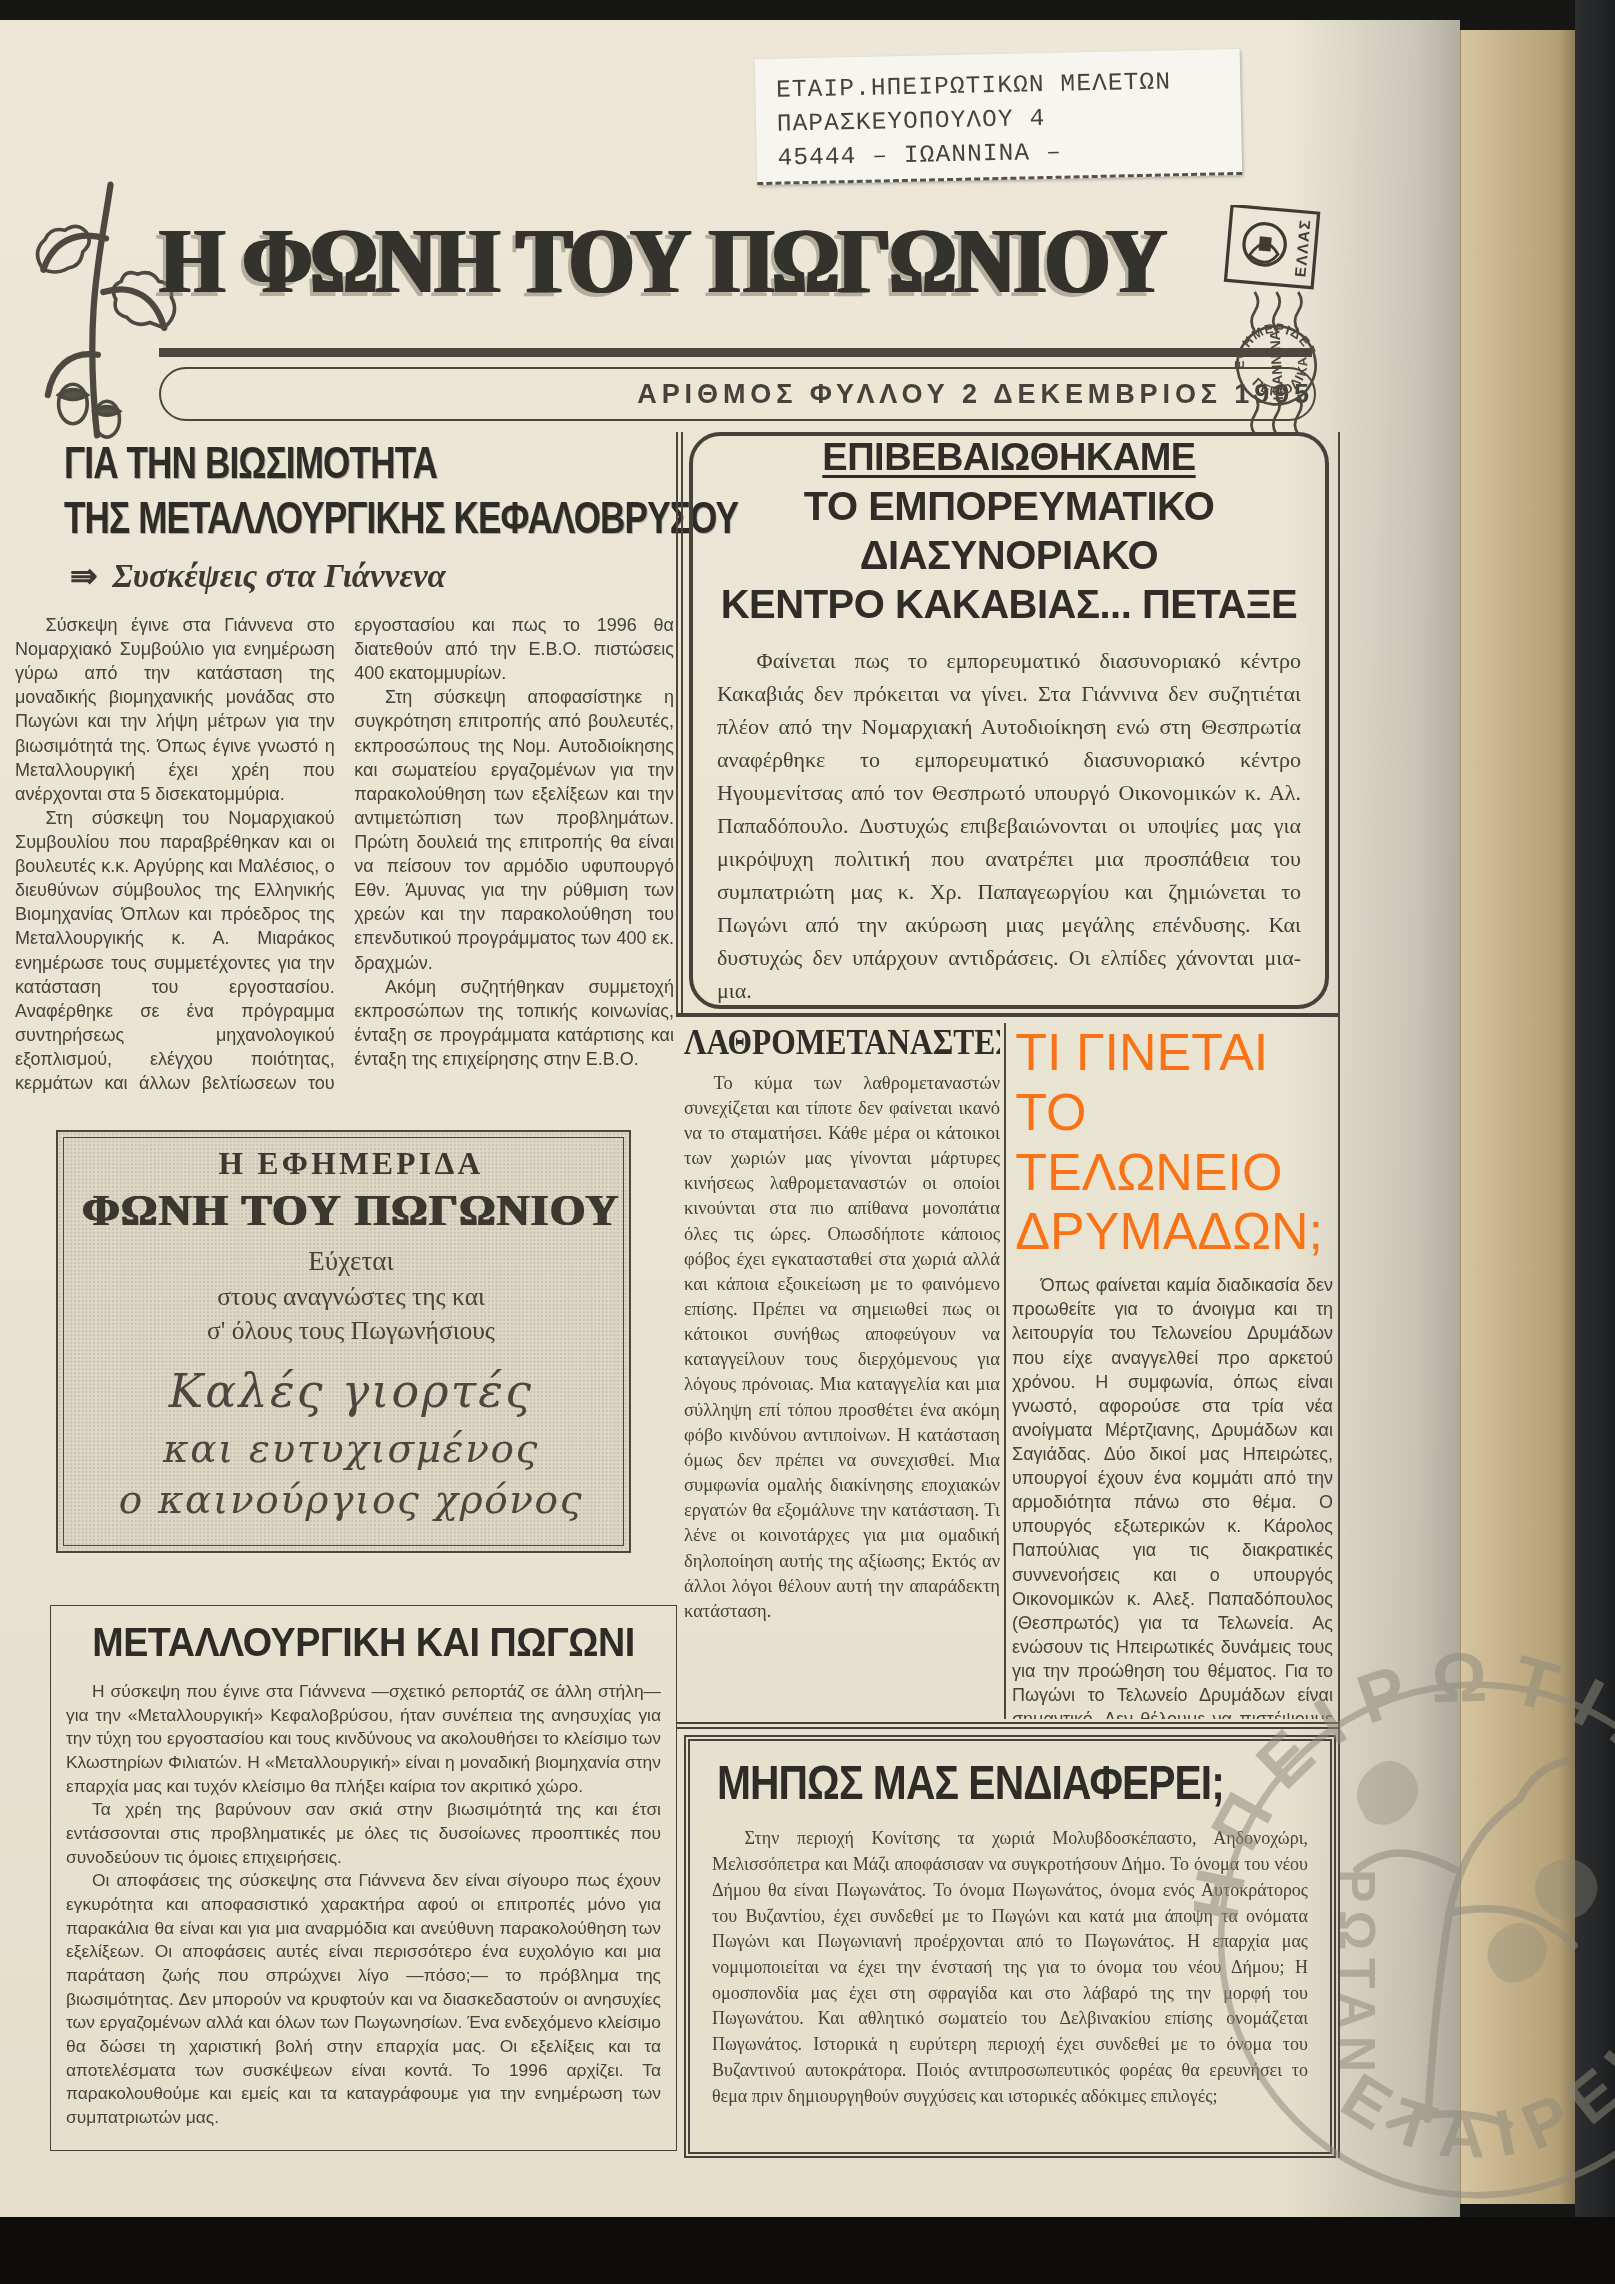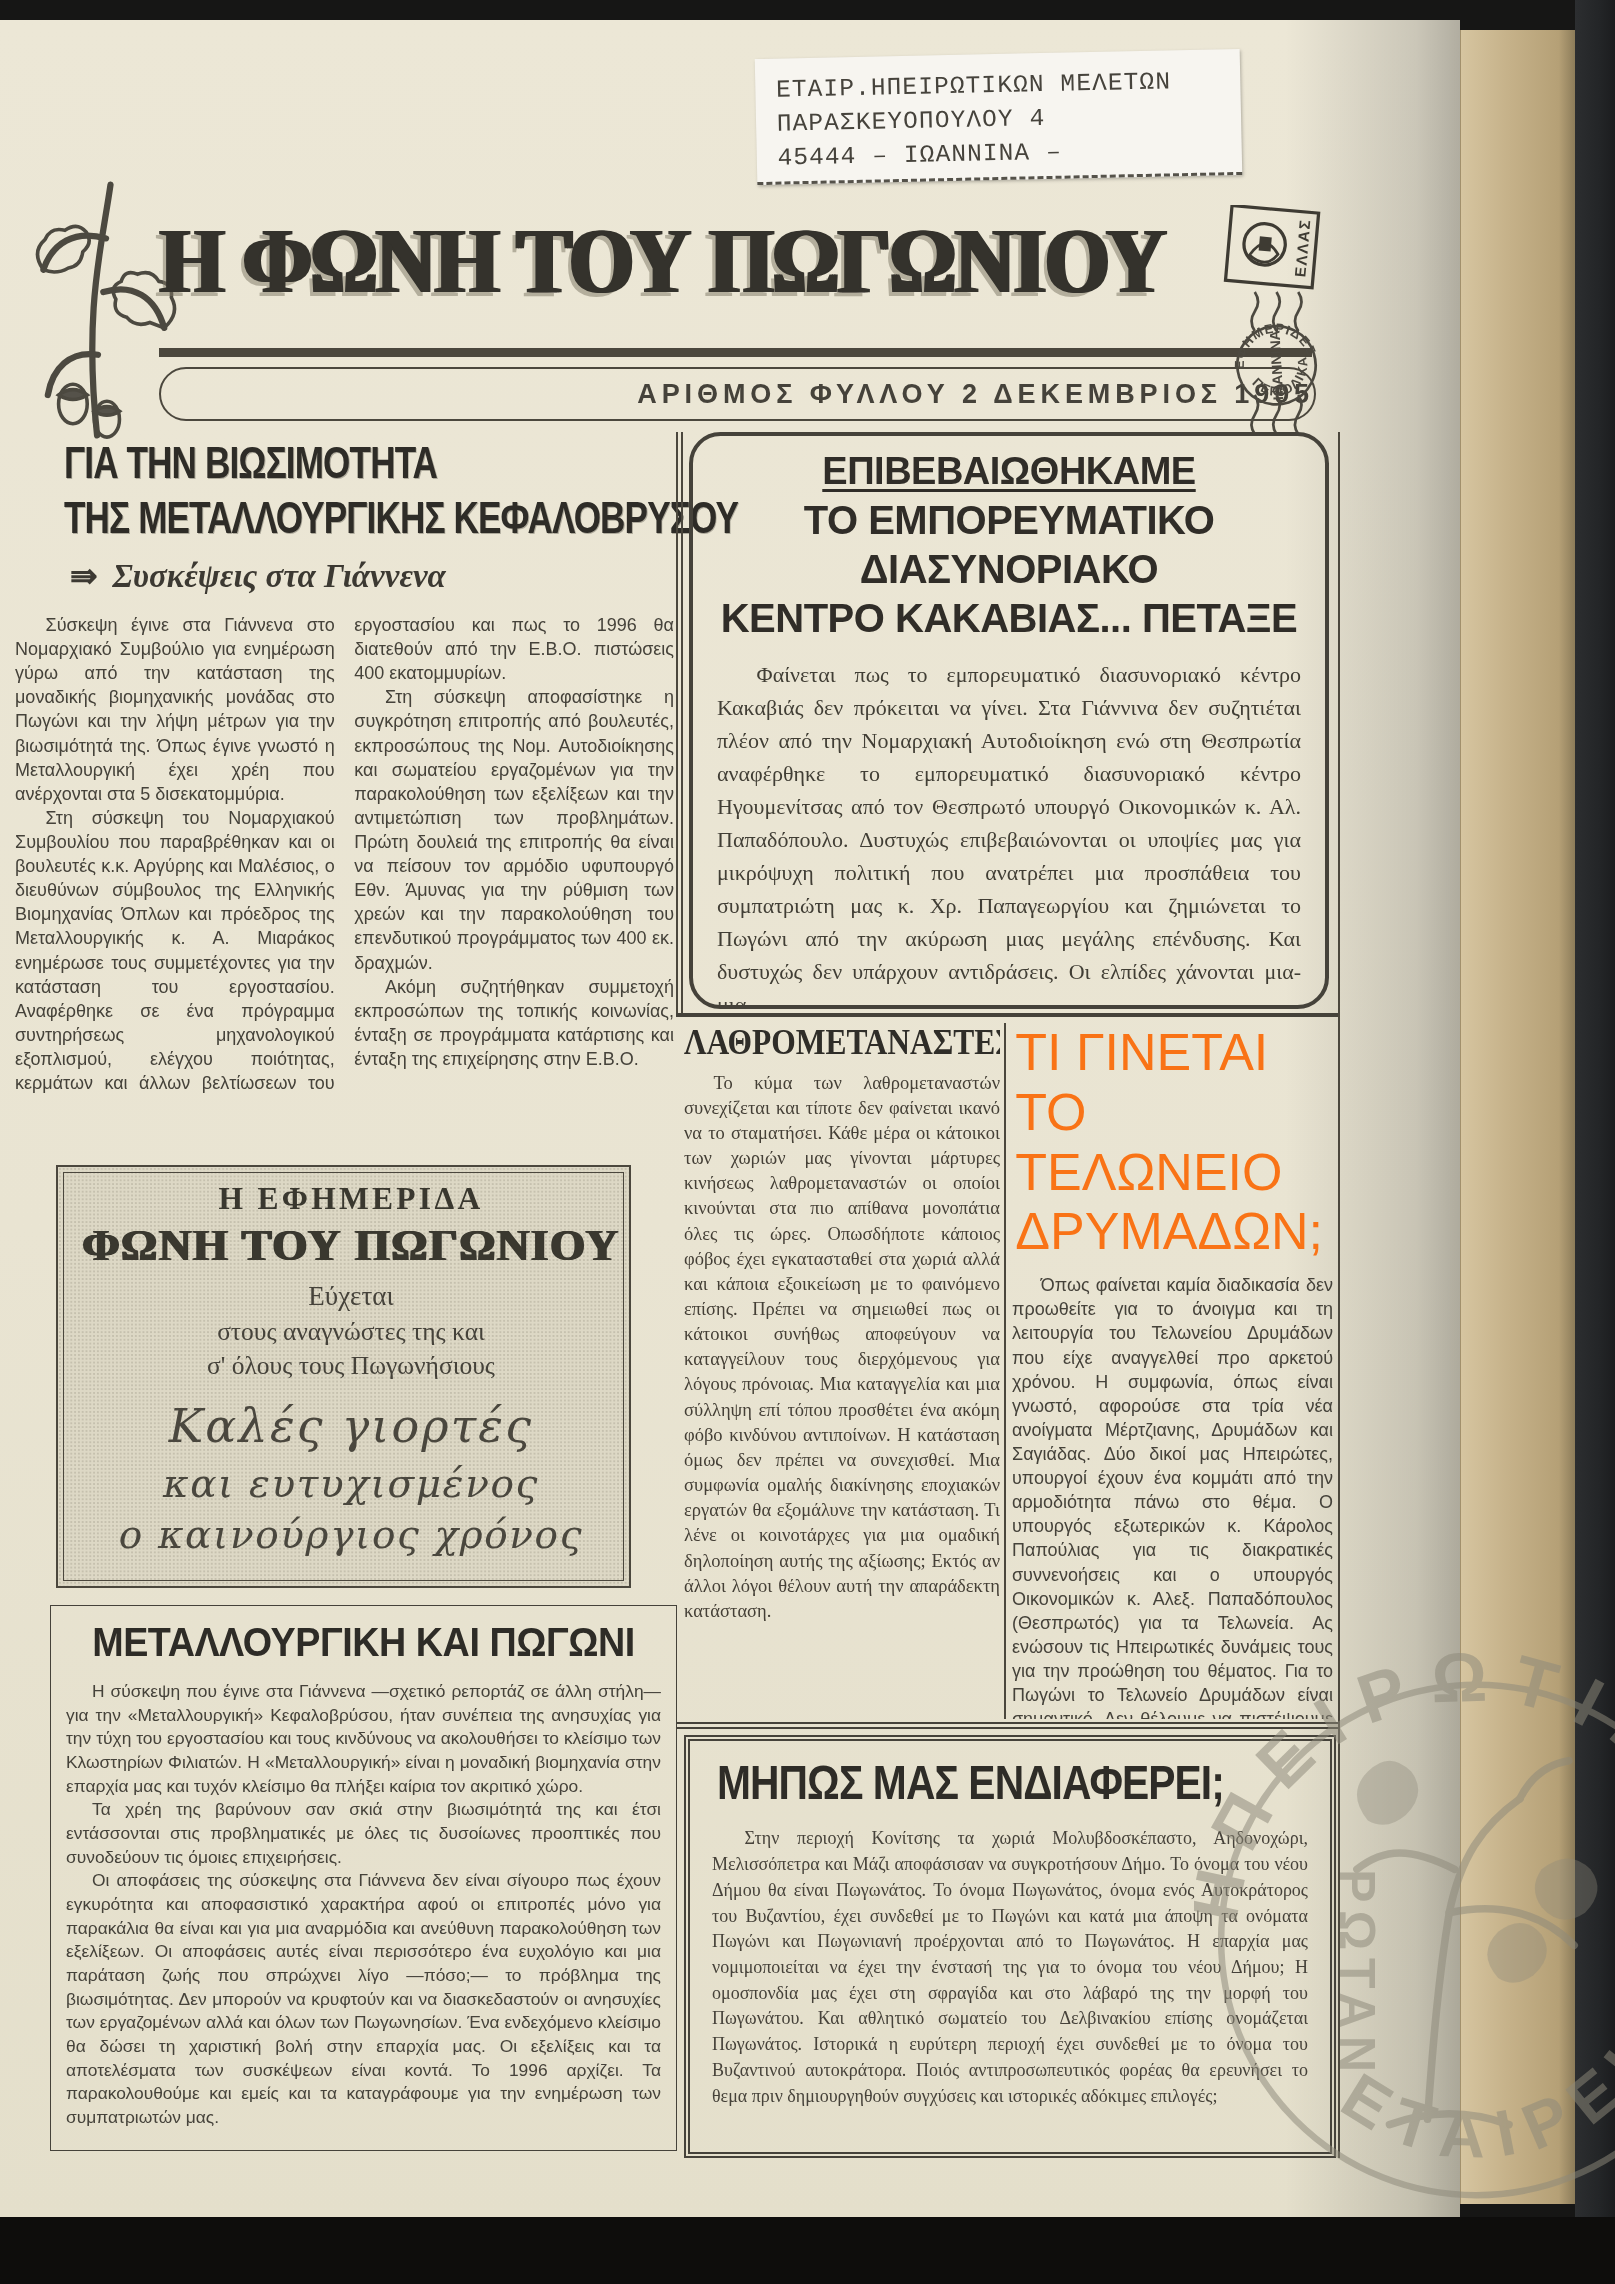--- a/index.html
+++ b/index.html
@@ -83,21 +83,21 @@
     left:15px;top:613px;width:659px;height:528px;overflow:hidden;
     column-count:2;column-gap:19.6px;
     font-size:18px;line-height:1.34;color:#45423a;text-align:justify;
   }
   .a1-cols p{margin:0;text-indent:1.7em}
 
   
   .kaka-box{
     left:689px;top:432px;width:640px;height:577px;box-sizing:border-box;
     border:4.3px solid #45423a;border-radius:31.5px;
-    padding:14px 24px;overflow:hidden;
+    padding:0 24px;overflow:hidden;
   }
   .kaka-h{text-align:center;font-weight:bold;color:#302d28;letter-spacing:-0.5px}
   .kaka-h .l1{font-size:38px;text-decoration:underline;text-decoration-thickness:3.3px;text-underline-offset:5.4px;display:inline-block;margin-bottom:3.3px}
   .kaka-h .l2,.kaka-h .l3{font-size:40px;line-height:1.22}
   .kaka-body{
     margin-top:15px;font-family:"Liberation Serif", serif;
     font-size:22px;line-height:1.5;color:#413e35;text-align:justify;
   }
   .kaka-body p{margin:0;text-indent:1.8em}
 
@@ -119,21 +119,21 @@
     font-weight:normal;font-size:52px;line-height:1.15;color:#f97316;
     letter-spacing:0;margin:0 0 11px 3.3px;
   }
   .cus-body{
     font-size:18px;line-height:1.34;color:#45423a;text-align:justify;
   }
   .cus-body p{margin:0;text-indent:1.6em}
 
   
   .greet{
-    left:56px;top:1165px;width:575px;height:423px;box-sizing:border-box;
+    left:56px;top:1130px;width:575px;height:423px;box-sizing:border-box;
     border:2.2px solid #4b473d;
     background:
       radial-gradient(circle, rgba(92,87,72,.28) 0.6px, transparent 0.8px) 0 0/3.8px 3.8px,
       #ddd8c5;
     text-align:center;overflow:hidden;padding-left:15px;
   }
   .greet::before{
     content:"";position:absolute;left:5.4px;top:5.4px;right:5.4px;bottom:5.4px;
     border:1.6px solid #4b473d;pointer-events:none;
   }

